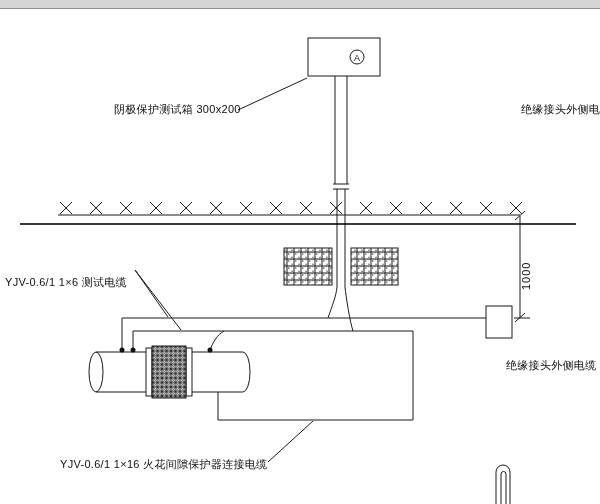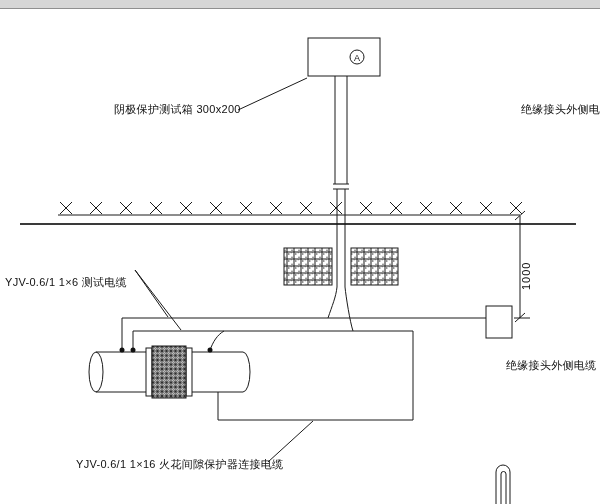--- a/index.html
+++ b/index.html
@@ -152,17 +152,17 @@
   <div class="label" style="left:114px;top:103px;">阴极保护测试箱 300x200</div>
 
   <div class="label" style="left:521px;top:103px;">绝缘接头外侧电缆</div>
 
   <div class="label" style="left:5px;top:258px;margin-top:18px;">YJV-0.6/1 1×6  测试电缆</div>
 
   <div class="dim-text">1000</div>
 
   <div class="label" style="left:506px;top:359px;">绝缘接头外侧电缆</div>
 
-  <div class="label" style="left:76px;top:458px;text-align:right;">YJV-0.6/1 1×16  火花间隙保护器连接电缆</div>
+  <div class="label" style="left:60px;top:458px;text-align:right;">YJV-0.6/1 1×16  火花间隙保护器连接电缆</div>
 
   <div class="wm-line"></div>
 
 </div>
 
 </body></html>

